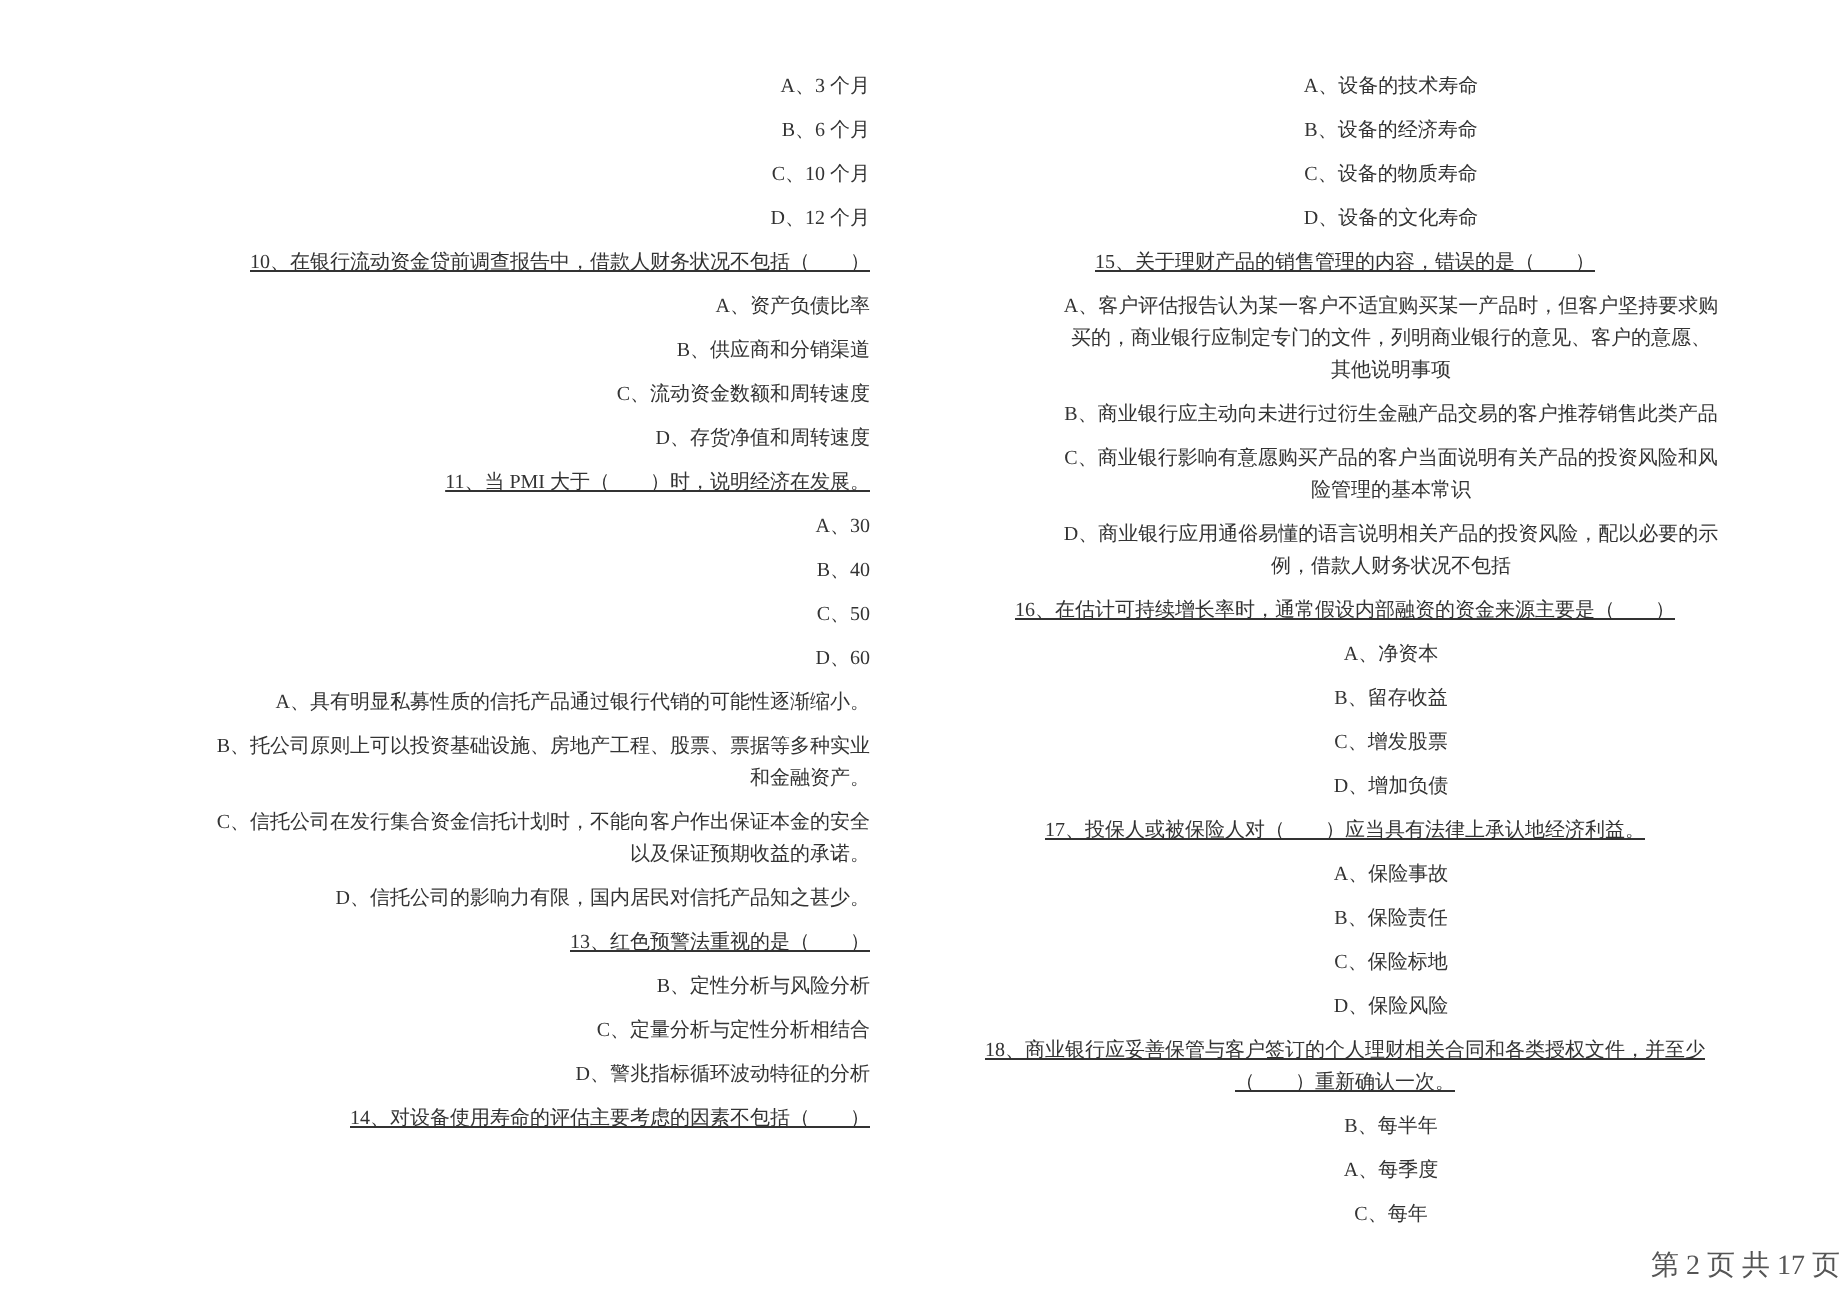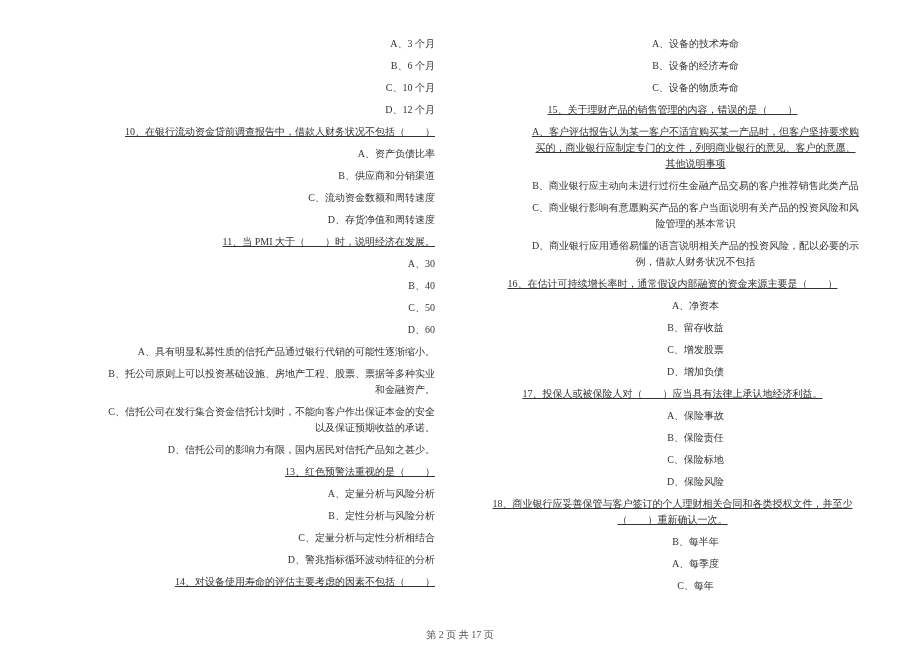--- a/index.html
+++ b/index.html
@@ -43,22 +43,22 @@
     .question-line {
       margin: 6px 0;
       line-height: 1.6;
       text-decoration: underline;
     }
     .page-footer {
       position: absolute;
       bottom: 8px;
       left: 0;
       width: 100%;
-      text-align: center;
-      font-size: 10px;
+      text-align: right;
+      font-size: 14px;
       color: #555;
     }
   </style>
 </head>
 <body>
 
 <div class="page-container">
 
   <div class="column column-left">
 
@@ -80,36 +80,36 @@
     <div class="option-line">D、60</div>
 
     <div class="option-line">A、具有明显私募性质的信托产品通过银行代销的可能性逐渐缩小。</div>
     <div class="option-line">B、托公司原则上可以投资基础设施、房地产工程、股票、票据等多种实业和金融资产。</div>
     <div class="option-line" style="padding-left:46px;text-indent:-0px;">
       <span>C、信托公司在发行集合资金信托计划时，不能向客户作出保证本金的安全以及保证预期收益的承诺。</span>
     </div>
     <div class="option-line">D、信托公司的影响力有限，国内居民对信托产品知之甚少。</div>
 
     <div class="question-line">13、红色预警法重视的是（　　）</div>
-    <div class="option-line">A、定量分析与风险分析</div>
     <div class="option-line">B、定性分析与风险分析</div>
     <div class="option-line">C、定量分析与定性分析相结合</div>
     <div class="option-line">D、警兆指标循环波动特征的分析</div>
 
     <div class="question-line">14、对设备使用寿命的评估主要考虑的因素不包括（　　）</div>
   </div>
 
   <div class="column column-right">
 
     <div class="option-line">A、设备的技术寿命</div>
     <div class="option-line">B、设备的经济寿命</div>
     <div class="option-line">C、设备的物质寿命</div>
+    <div class="option-line">D、设备的文化寿命</div>
 
     <div class="question-line">15、关于理财产品的销售管理的内容，错误的是（　　）</div>
-    <div class="option-line" style="padding-left:46px;text-decoration:underline;">
+    <div class="option-line" style="padding-left:46px;">
       <span>A、客户评估报告认为某一客户不适宜购买某一产品时，但客户坚持要求购买的，商业银行应制定专门的文件，列明商业银行的意见、客户的意愿、其他说明事项</span>
     </div>
     <div class="option-line">B、商业银行应主动向未进行过衍生金融产品交易的客户推荐销售此类产品</div>
     <div class="option-line">C、商业银行影响有意愿购买产品的客户当面说明有关产品的投资风险和风险管理的基本常识</div>
     <div class="option-line" style="padding-left:46px;">
       <span>D、商业银行应用通俗易懂的语言说明相关产品的投资风险，配以必要的示例，借款人财务状况不包括</span>
     </div>
 
     <div class="question-line">16、在估计可持续增长率时，通常假设内部融资的资金来源主要是（　　）</div>
     <div class="option-line">A、净资本</div>

